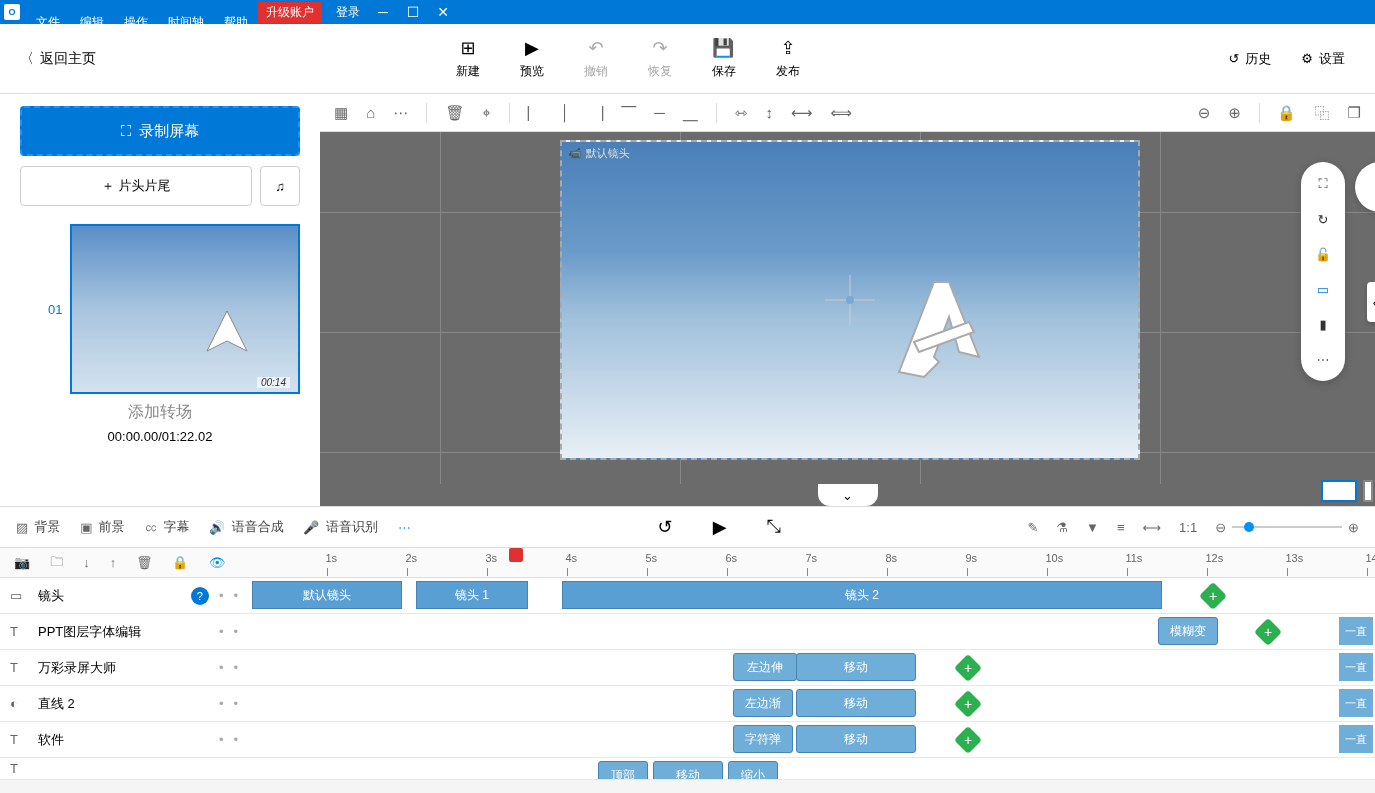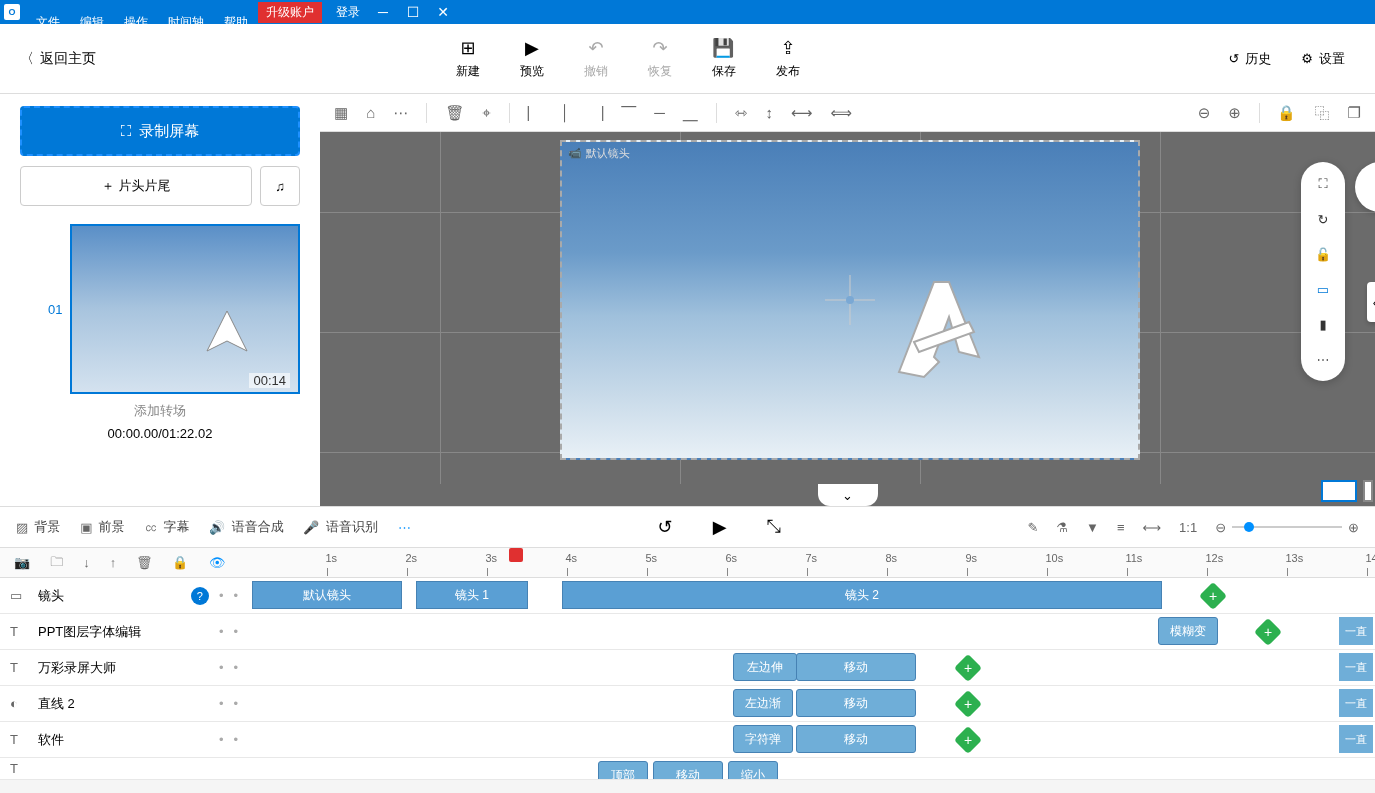--- a/index.html
+++ b/index.html
@@ -28,22 +28,22 @@
 .main-area { display: flex; height: 412px; }
 .left-panel { width: 320px; background: #fff; padding: 12px 20px; }
 .record-btn { width: 100%; height: 50px; background: #0078d7; color: #fff; display: flex; align-items: center; justify-content: center; gap: 8px; font-size: 15px; border-radius: 4px; cursor: pointer; border: 2px dashed #1e90ff; }
 .second-row { display: flex; gap: 8px; margin-top: 10px; }
 .intro-btn { flex: 1; height: 40px; border: 1px solid #ccc; border-radius: 4px; display: flex; align-items: center; justify-content: center; gap: 4px; cursor: pointer; }
 .music-btn { width: 40px; height: 40px; border: 1px solid #ccc; border-radius: 4px; display: flex; align-items: center; justify-content: center; cursor: pointer; }
 .thumb-area { margin-top: 18px; display: flex; align-items: center; gap: 8px; }
 .thumb-num { color: #0078d7; font-size: 13px; margin-left: 28px; }
 .thumb { width: 250px; height: 170px; border: 2px solid #0078d7; background: linear-gradient(180deg, #5a8fc7 0%, #a8c4de 50%, #d4e2ef 100%); position: relative; cursor: pointer; }
 .thumb .plane { position: absolute; left: 55%; top: 45%; width: 60px; height: 60px; }
-.thumb-time { position: absolute; bottom: 4px; right: 8px; font-size: 13px; color: #333; background: rgba(255,255,255,0.6); padding: 0 4px; }
-.add-trans { text-align: center; margin-top: 8px; color: #888; font-size: 13px; }
+.thumb-time { position: absolute; bottom: 4px; right: 8px; font-size: 10px; color: #333; background: rgba(255,255,255,0.6); padding: 0 4px; font-style: italic; }
+.add-trans { text-align: center; margin-top: 8px; color: #888; font-size: 16px; }
 .time-display { text-align: center; margin-top: 6px; font-size: 13px; }
 
 .canvas-area { flex: 1; background: #6b6b6b; position: relative; }
 .canvas-toolbar { height: 38px; background: #fff; display: flex; align-items: center; gap: 18px; padding: 0 14px; color: #666; border-bottom: 1px solid #ddd; }
 .canvas-toolbar .tb-icon { cursor: pointer; font-size: 15px; }
 .canvas-toolbar .sep { width: 1px; height: 20px; background: #ddd; }
 .canvas-content { position: relative; height: calc(100% - 38px); }
 .grid-line-v { position: absolute; top: 0; bottom: 22px; width: 1px; background: #888; }
 .grid-line-h { position: absolute; left: 0; right: 0; height: 1px; background: #888; }
 .video-frame { position: absolute; left: 240px; top: 8px; width: 580px; height: 320px; background: linear-gradient(180deg, #4a7fb8 0%, #6b9bc9 35%, #9fc0dc 55%, #c8dae9 80%, #e8f0f6 100%); border: 2px dashed #aaa; }

